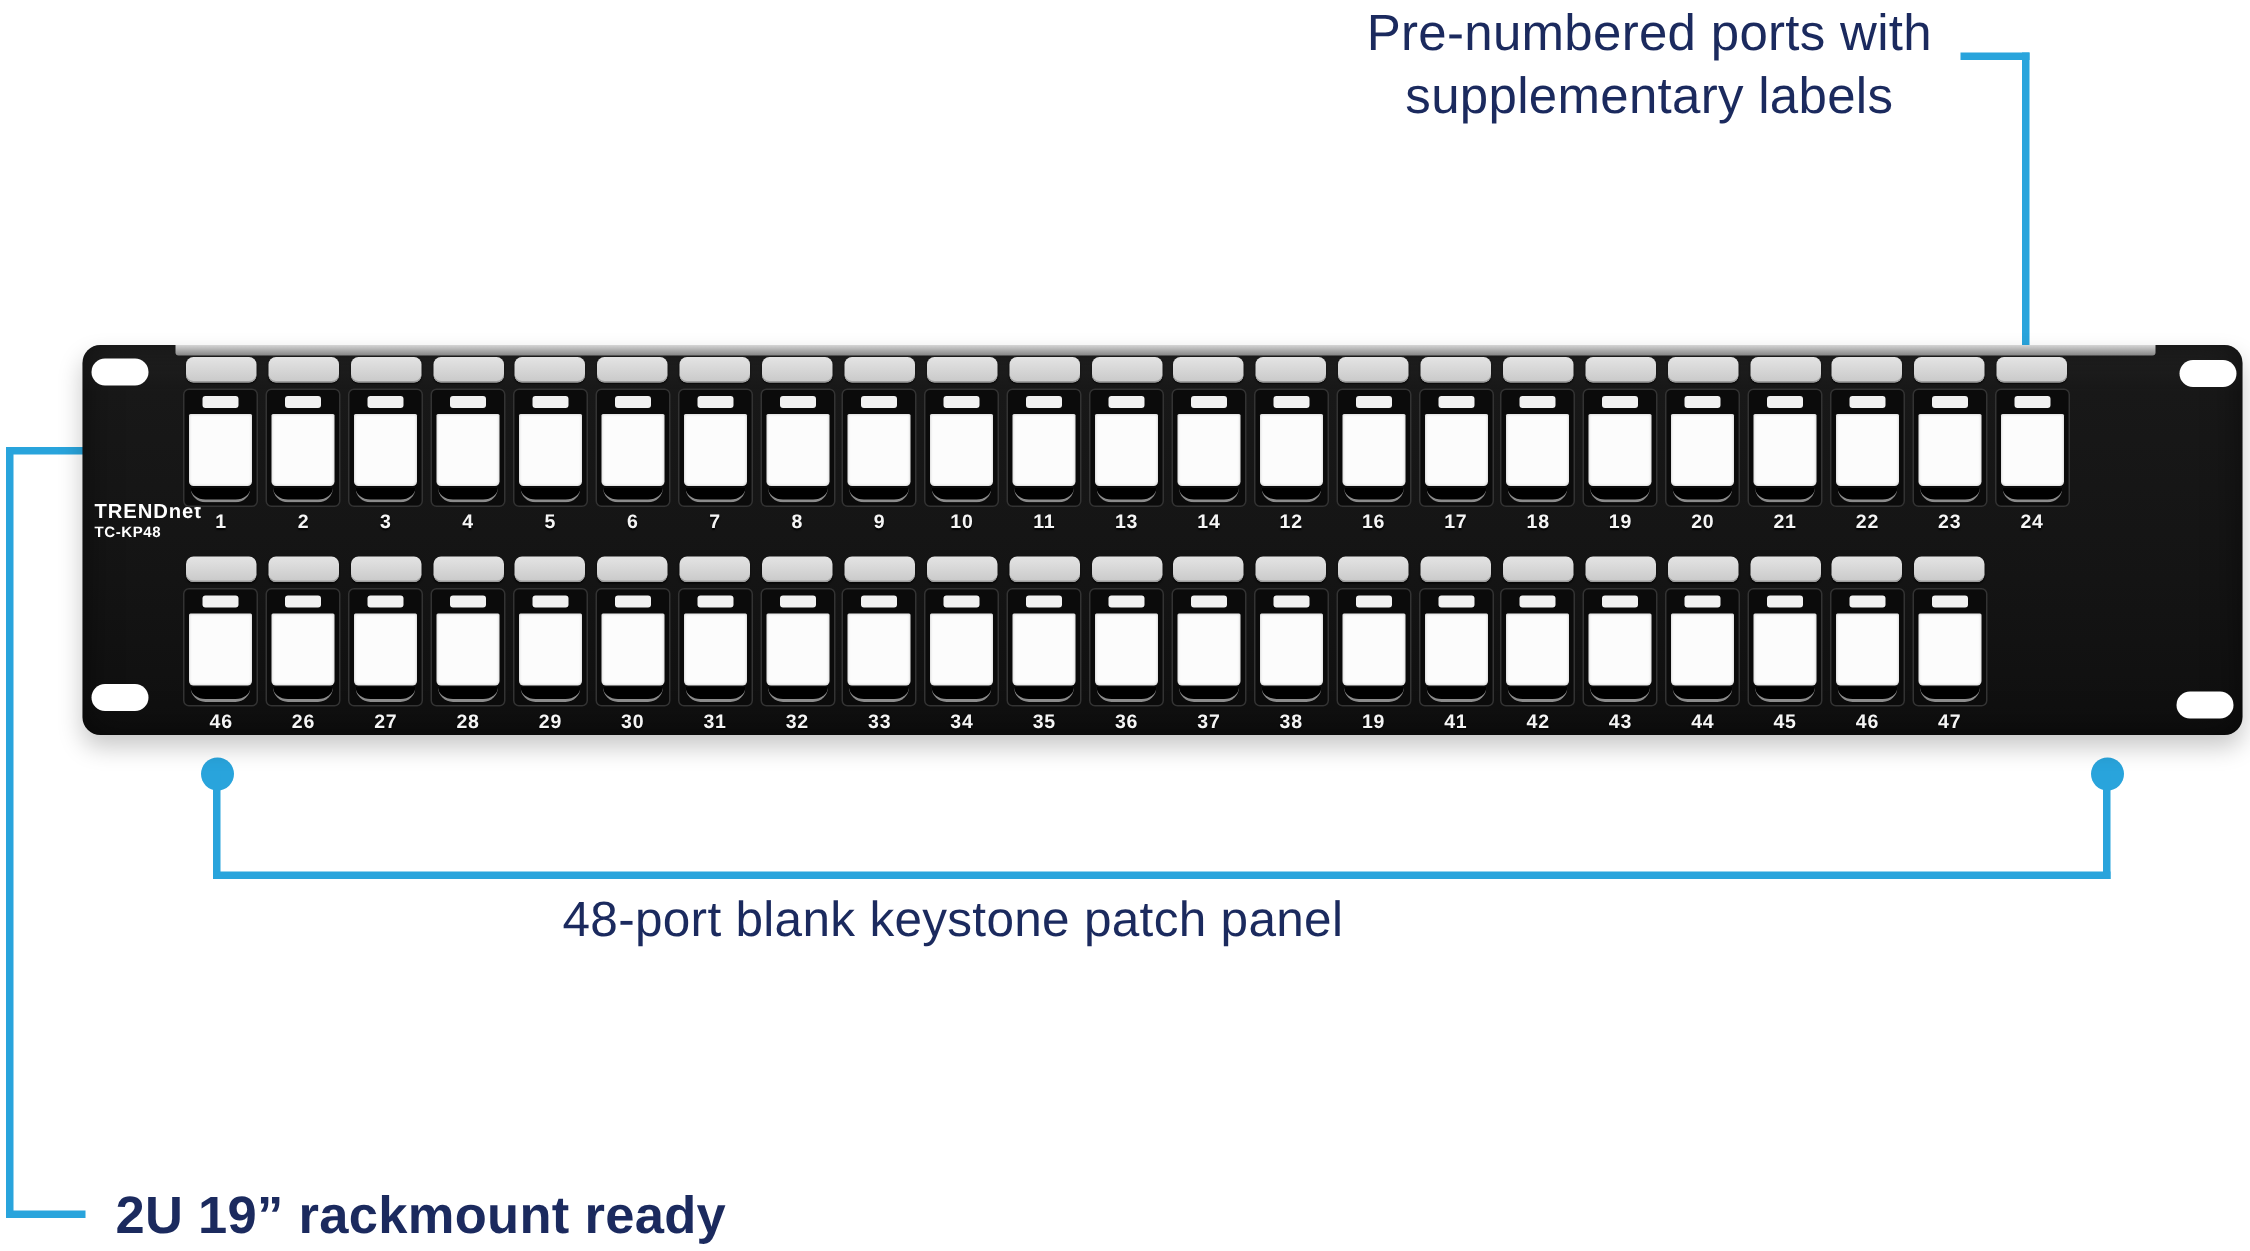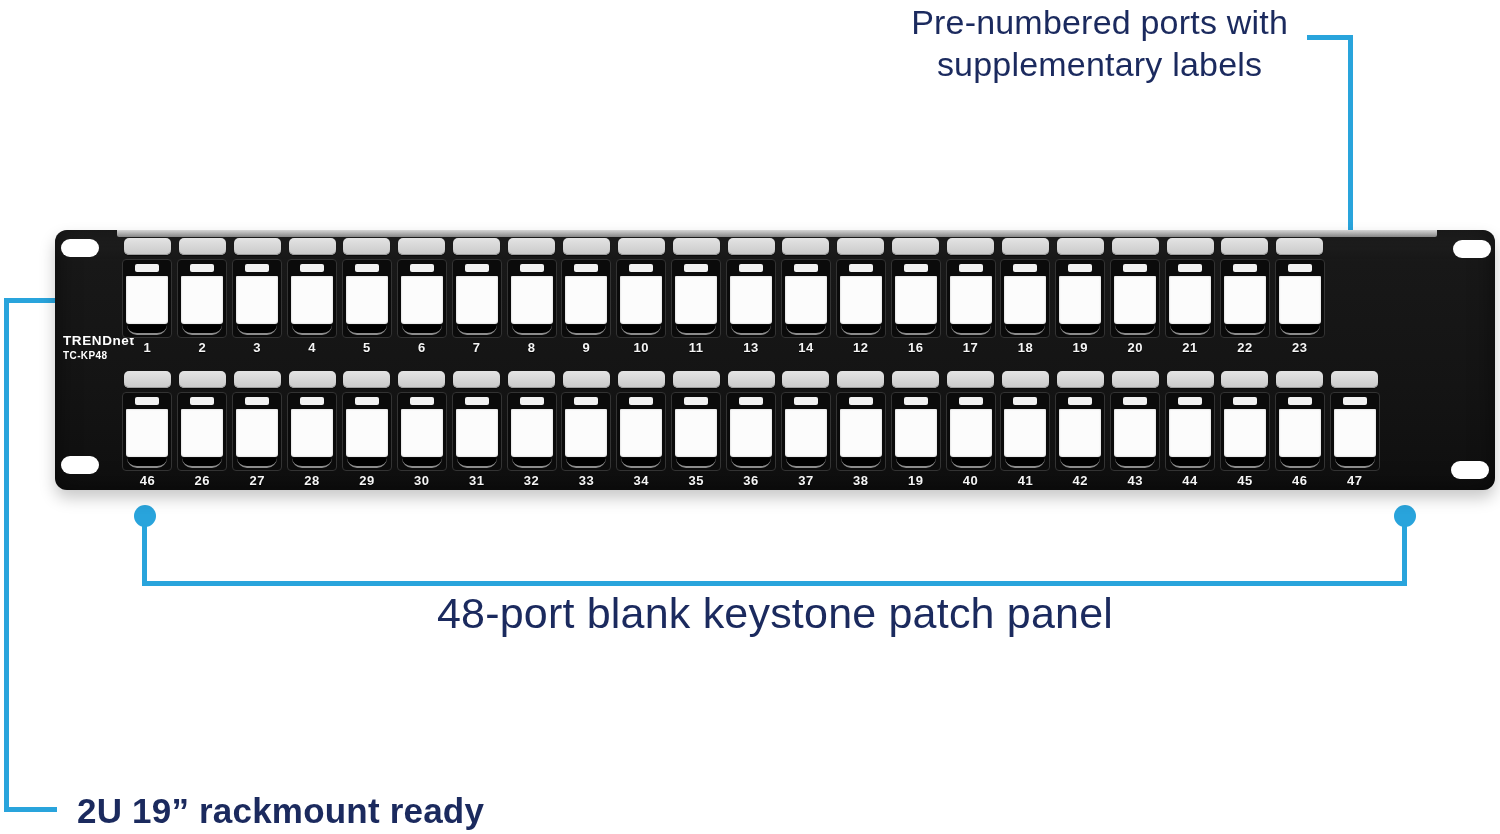--- a/index.html
+++ b/index.html
@@ -14,21 +14,21 @@
   .scene{
     position:relative;width:1500px;height:834px;overflow:hidden;
     background:#fff;font-family:"Liberation Sans",sans-serif;
   }
   
   .ann-text{
     position:absolute;color:var(--annotation-text);
     font-size:34px;line-height:42px;letter-spacing:.2px;white-space:nowrap;
   }
   .ann-top{top:1px;right:212px;text-align:center;}
-  .ann-bottom{top:592px;left:375px;width:800px;text-align:center;font-size:43px;}
+  .ann-bottom{top:592px;left:375px;width:800px;font-size:33px;}
   .ann-left{top:790px;left:77px;font-size:35px;font-weight:bold;}
   
   .cl{position:absolute;background:var(--annotation-blue);}
   .cdot{position:absolute;width:22px;height:22px;border-radius:50%;background:var(--annotation-blue);}
   
   .panel{
     position:absolute;left:55px;top:230px;width:1440px;height:260px;
     background:linear-gradient(180deg,#222 0%,#181818 12%,#141414 60%,#0f0f0f 100%);
     border-radius:12px;
     box-shadow:0 8px 16px rgba(0,0,0,.22), inset 0 0 24px rgba(0,0,0,.55);
@@ -332,20 +332,29 @@
   <div class="port-cell">
     <div class="strip"></div>
     <div class="module">
       <div class="slot"></div>
       <div class="opening"></div>
       <div class="smile"></div>
     </div>
     <div class="num">23</div>
   </div>
 
+  <div class="port-cell">
+    <div class="strip"></div>
+    <div class="module">
+      <div class="slot"></div>
+      <div class="opening"></div>
+      <div class="smile"></div>
+    </div>
+    <div class="num">24</div>
+  </div>
 </div>
     <div class="port-row row-bottom">
   <div class="port-cell">
     <div class="strip"></div>
     <div class="module">
       <div class="slot"></div>
       <div class="opening"></div>
       <div class="smile"></div>
     </div>
     <div class="num">46</div>
@@ -484,29 +493,20 @@
   <div class="port-cell">
     <div class="strip"></div>
     <div class="module">
       <div class="slot"></div>
       <div class="opening"></div>
       <div class="smile"></div>
     </div>
     <div class="num">19</div>
   </div>
 
-  <div class="port-cell">
-    <div class="strip"></div>
-    <div class="module">
-      <div class="slot"></div>
-      <div class="opening"></div>
-      <div class="smile"></div>
-    </div>
-    <div class="num">40</div>
-  </div>
 
   <div class="port-cell">
     <div class="strip"></div>
     <div class="module">
       <div class="slot"></div>
       <div class="opening"></div>
       <div class="smile"></div>
     </div>
     <div class="num">41</div>
   </div>

